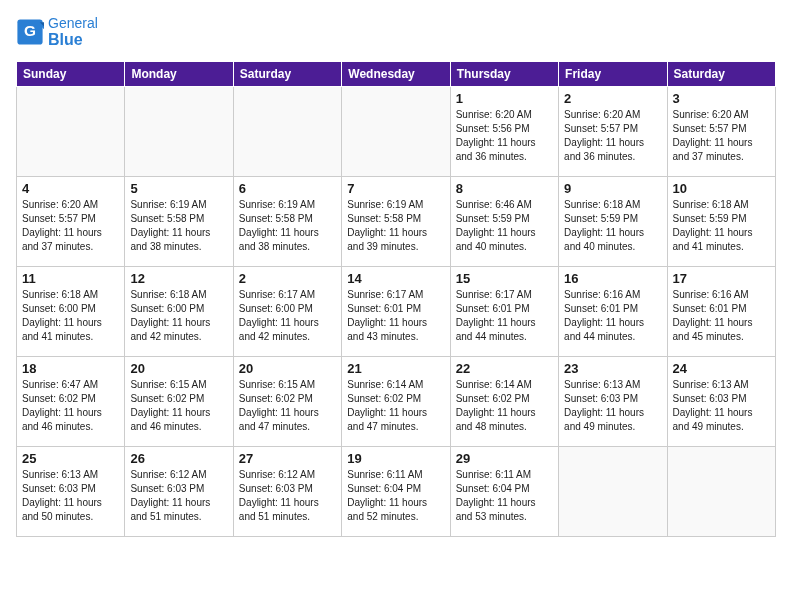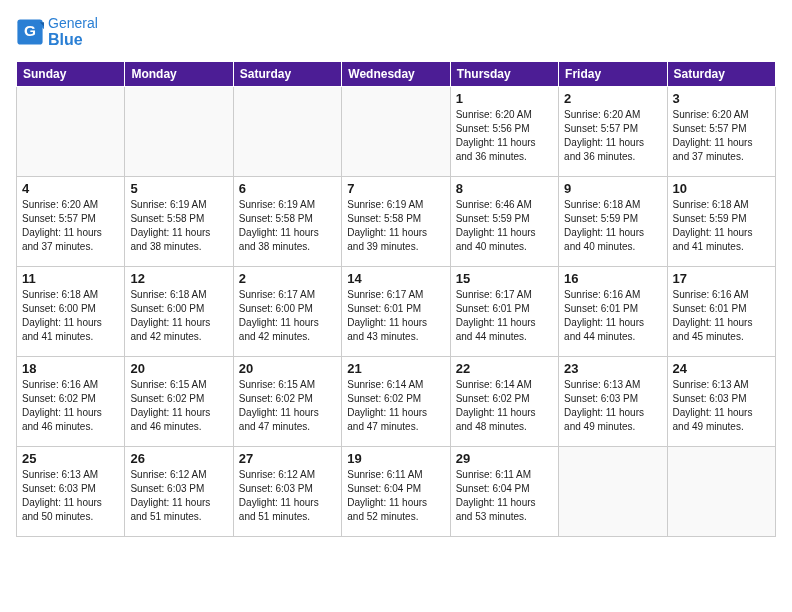--- a/index.html
+++ b/index.html
@@ -237,21 +237,21 @@
           <div class="cell-day">17</div>
           <div class="cell-info">Sunrise: 6:16 AM
 Sunset: 6:01 PM
 Daylight: 11 hours
 and 45 minutes.</div>
         </td>
       </tr>
       <tr>
         <td>
           <div class="cell-day">18</div>
-          <div class="cell-info">Sunrise: 6:16 AM
+          <div class="cell-info">Sunrise: 6:47 AM
 Sunset: 6:02 PM
 Daylight: 11 hours
 and 46 minutes.</div>
         </td>
         <td>
           <div class="cell-day">20</div>
           <div class="cell-info">Sunrise: 6:15 AM
 Sunset: 6:02 PM
 Daylight: 11 hours
 and 46 minutes.</div>

